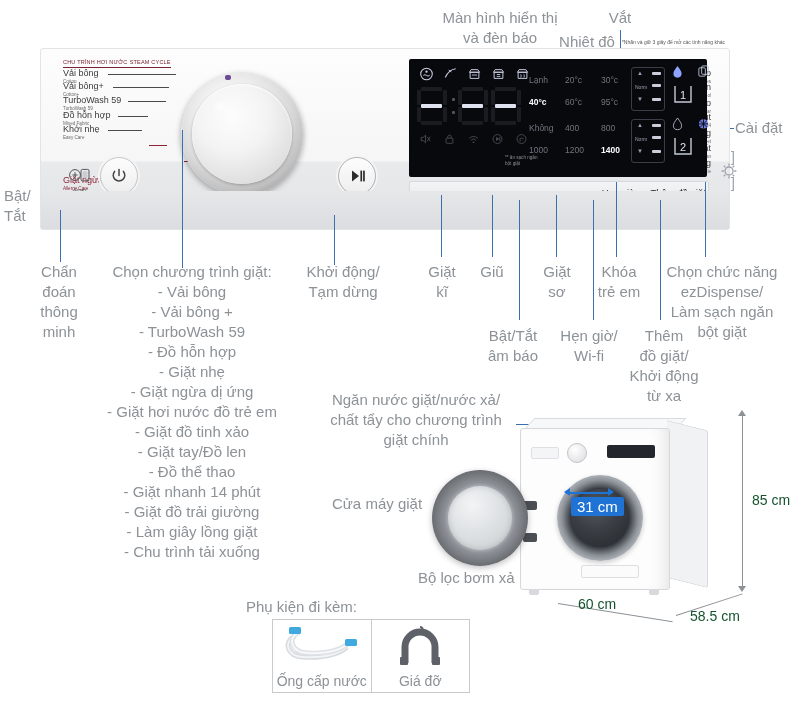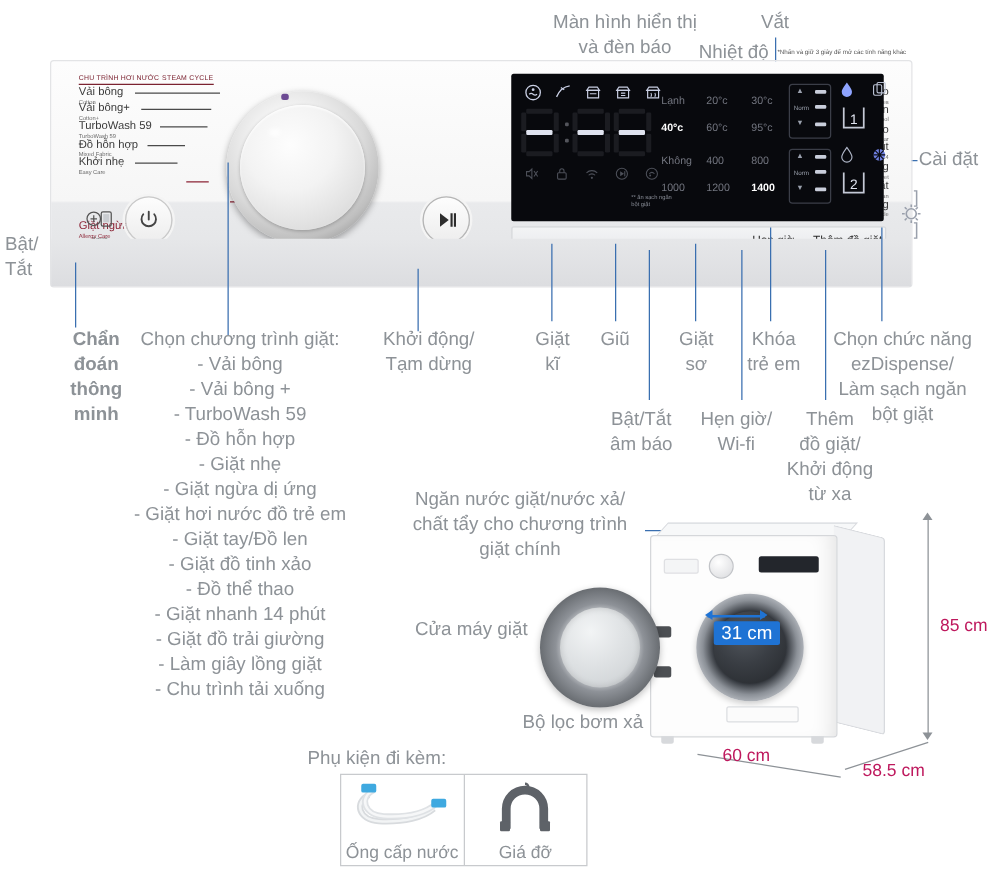--- a/index.html
+++ b/index.html
@@ -143,21 +143,21 @@
     background:radial-gradient(circle at 50% 50%,#cfd2d6 0%,#c4c7cb 42%,#8e9298 52%,#6e7277 68%,#55585c 84%,#4a4d51 100%);
     box-shadow:0 2px 6px rgba(0,0,0,.25);}
   .wopen:after{content:"";position:absolute;left:16px;top:16px;width:64px;height:64px;border-radius:50%;
     background:radial-gradient(circle at 38% 30%,#f2f4f5 0%,#dfe2e4 45%,#c9cdd0 100%);
     box-shadow:inset 0 0 6px rgba(0,0,0,.15);}
   .whinge{position:absolute;left:2px;width:14px;height:9px;background:#4c4f53;border-radius:2px;}
   .wfilter{position:absolute;left:60px;top:136px;width:56px;height:11px;border:1px solid #dcdee1;
     border-radius:2px;background:#fbfbfb;}
   .wfoot{position:absolute;width:10px;height:6px;background:#d7d9dc;border-radius:0 0 2px 2px;}
   .dimline{position:absolute;background:#8d9297;}
-  .dimtxt{position:absolute;font-size:14px;color:#be185d;}
+  .dimtxt{position:absolute;font-size:14px;color:#14532d;}
   #badge31{position:absolute;left:571px;top:497px;background:#1f73d4;color:#fff;font-size:15px;
     padding:1px 6px;border-radius:2px;}
 
   
   #accbox{position:absolute;left:272px;top:619px;width:196px;height:72px;border:1px solid #c8cacd;
     display:flex;background:#fff;}
   .acccell{flex:1;position:relative;text-align:center;}
   .acccell + .acccell{border-left:1px solid #c8cacd;}
   .acccap{position:absolute;left:0;right:0;bottom:3px;font-size:14px;color:#8d9297;}
   #acclabel{position:absolute;left:246px;top:598px;font-size:15px;color:#8d9297;}
@@ -463,37 +463,37 @@
 
 <div class="lead v" style="left:441px;top:195px;height:62px;"></div>
 <div class="lead v" style="left:492px;top:195px;height:62px;"></div>
 <div class="lead v" style="left:556px;top:195px;height:62px;"></div>
 <div class="lead v" style="left:616px;top:182px;height:75px;"></div>
 <div class="lead v" style="left:705px;top:182px;height:75px;"></div>
 <div class="lead v" style="left:519px;top:200px;height:120px;"></div>
 <div class="lead v" style="left:593px;top:200px;height:120px;"></div>
 <div class="lead v" style="left:660px;top:200px;height:120px;"></div>
 
-<div class="abs cal" style="left:46px;top:262px;width:62px;white-space:pre-line;font-weight:bold;">Chẩn
+<div class="abs cal" style="left:28px;top:262px;width:62px;white-space:pre-line;">Chẩn
 đoán
 thông
 minh</div>
 
 <div class="abs cal" style="left:92px;top:262px;width:200px;">
   <div>Chọn chương trình giặt:</div>
   <div id="progCallout">
       <div>- Vải bông</div>
       <div>- Vải bông +</div>
       <div>- TurboWash 59</div>
       <div>- Đồ hỗn hợp</div>
       <div>- Giặt nhẹ</div>
       <div>- Giặt ngừa dị ứng</div>
       <div>- Giặt hơi nước đồ trẻ em</div>
+      <div>- Giặt đồ tinh xảo</div>
       <div>- Giặt tay/Đồ len</div>
-      <div>- Giặt đồ tinh xảo</div>
       <div>- Đồ thể thao</div>
       <div>- Giặt nhanh 14 phút</div>
       <div>- Giặt đồ trải giường</div>
       <div>- Làm giây lồng giặt</div>
       <div>- Chu trình tải xuống</div>
     </div>
 </div>
 
 <div class="abs cal" style="left:288px;top:262px;width:110px;white-space:pre-line;">Khởi động/
 Tạm dừng</div>

